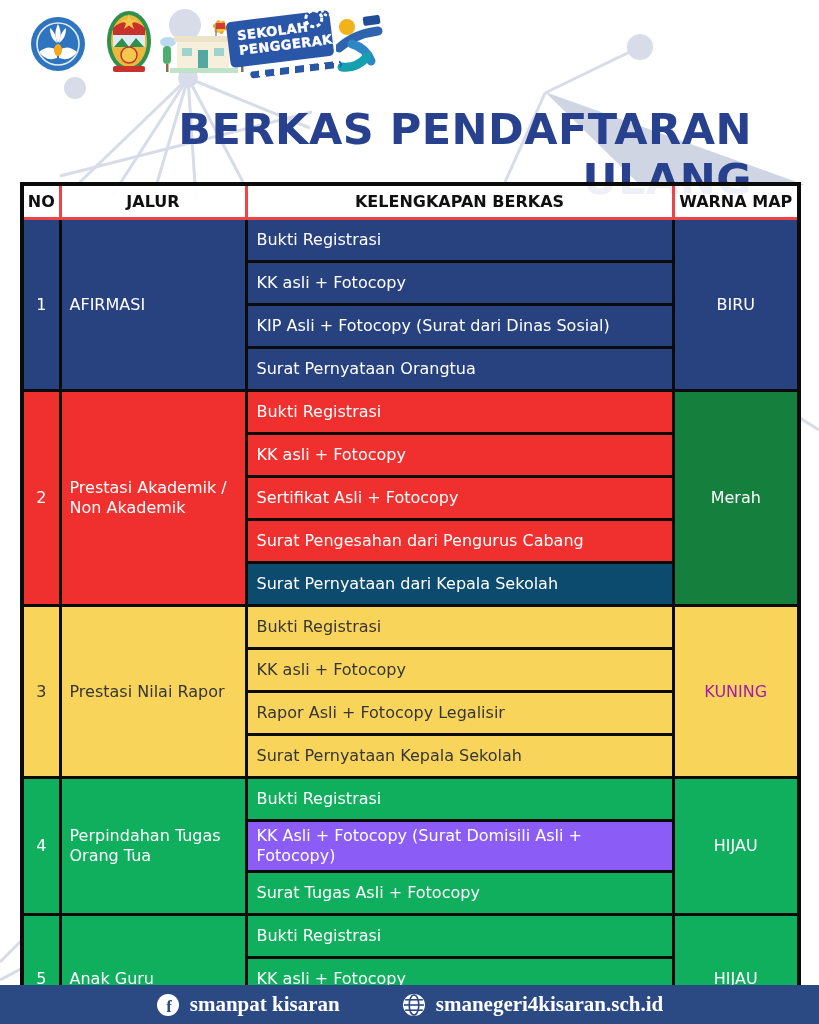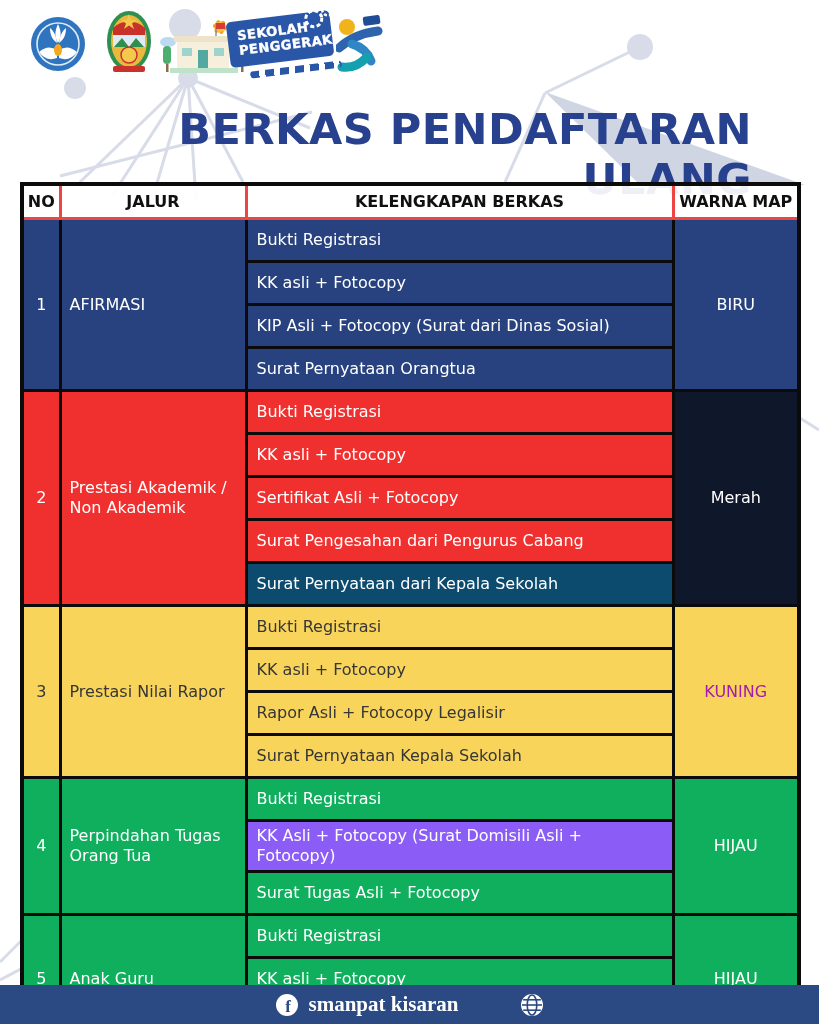--- a/index.html
+++ b/index.html
@@ -167,21 +167,21 @@
         <tr>
           <td class="c-item" rowspan="1" style="background: rgb(40, 66, 127); color: rgb(255, 255, 255);">KIP Asli + Fotocopy (Surat dari Dinas Sosial)</td>
         </tr>
         <tr>
           <td class="c-item" rowspan="1" style="background: rgb(40, 66, 127); color: rgb(255, 255, 255);">Surat Pernyataan Orangtua</td>
         </tr>
         <tr>
           <td class="c-no" rowspan="5" style="background: rgb(240, 48, 46); color: rgb(255, 255, 255);">2</td>
           <td class="c-jalur" rowspan="5" style="background: rgb(240, 48, 46); color: rgb(255, 255, 255);">Prestasi Akademik / Non Akademik</td>
           <td class="c-item" rowspan="1" style="background: rgb(240, 48, 46); color: rgb(255, 255, 255);">Bukti Registrasi</td>
-          <td class="c-warna" rowspan="5" style="background: #0f172a; color: rgb(255, 255, 255);">Merah</td>
+          <td class="c-warna" rowspan="5" style="background: #15803d; color: rgb(255, 255, 255);">Merah</td>
         </tr>
         <tr>
           <td class="c-item" rowspan="1" style="background: rgb(240, 48, 46); color: rgb(255, 255, 255);">KK asli + Fotocopy</td>
         </tr>
         <tr>
           <td class="c-item" rowspan="1" style="background: rgb(240, 48, 46); color: rgb(255, 255, 255);">Sertifikat Asli + Fotocopy</td>
         </tr>
         <tr>
           <td class="c-item" rowspan="1" style="background: rgb(240, 48, 46); color: rgb(255, 255, 255);">Surat Pengesahan dari Pengurus Cabang</td>
         </tr>
@@ -241,16 +241,17 @@
     <div class="f-item">
       <svg width="24" height="24" viewBox="0 0 24 24">
         <circle cx="12" cy="12" r="11" fill="#ffffff"></circle>
         <g stroke="#2B4983" stroke-width="1.6" fill="none">
           <ellipse cx="12" cy="12" rx="4.8" ry="10"></ellipse>
           <line x1="2" y1="12" x2="22" y2="12"></line>
           <line x1="3.2" y1="6.8" x2="20.8" y2="6.8"></line>
           <line x1="3.2" y1="17.2" x2="20.8" y2="17.2"></line>
         </g>
       </svg>
+      <span>smanegeri4kisaran.sch.id</span>
     </div>
   </div>
 
 </div>
 
 </body></html>

